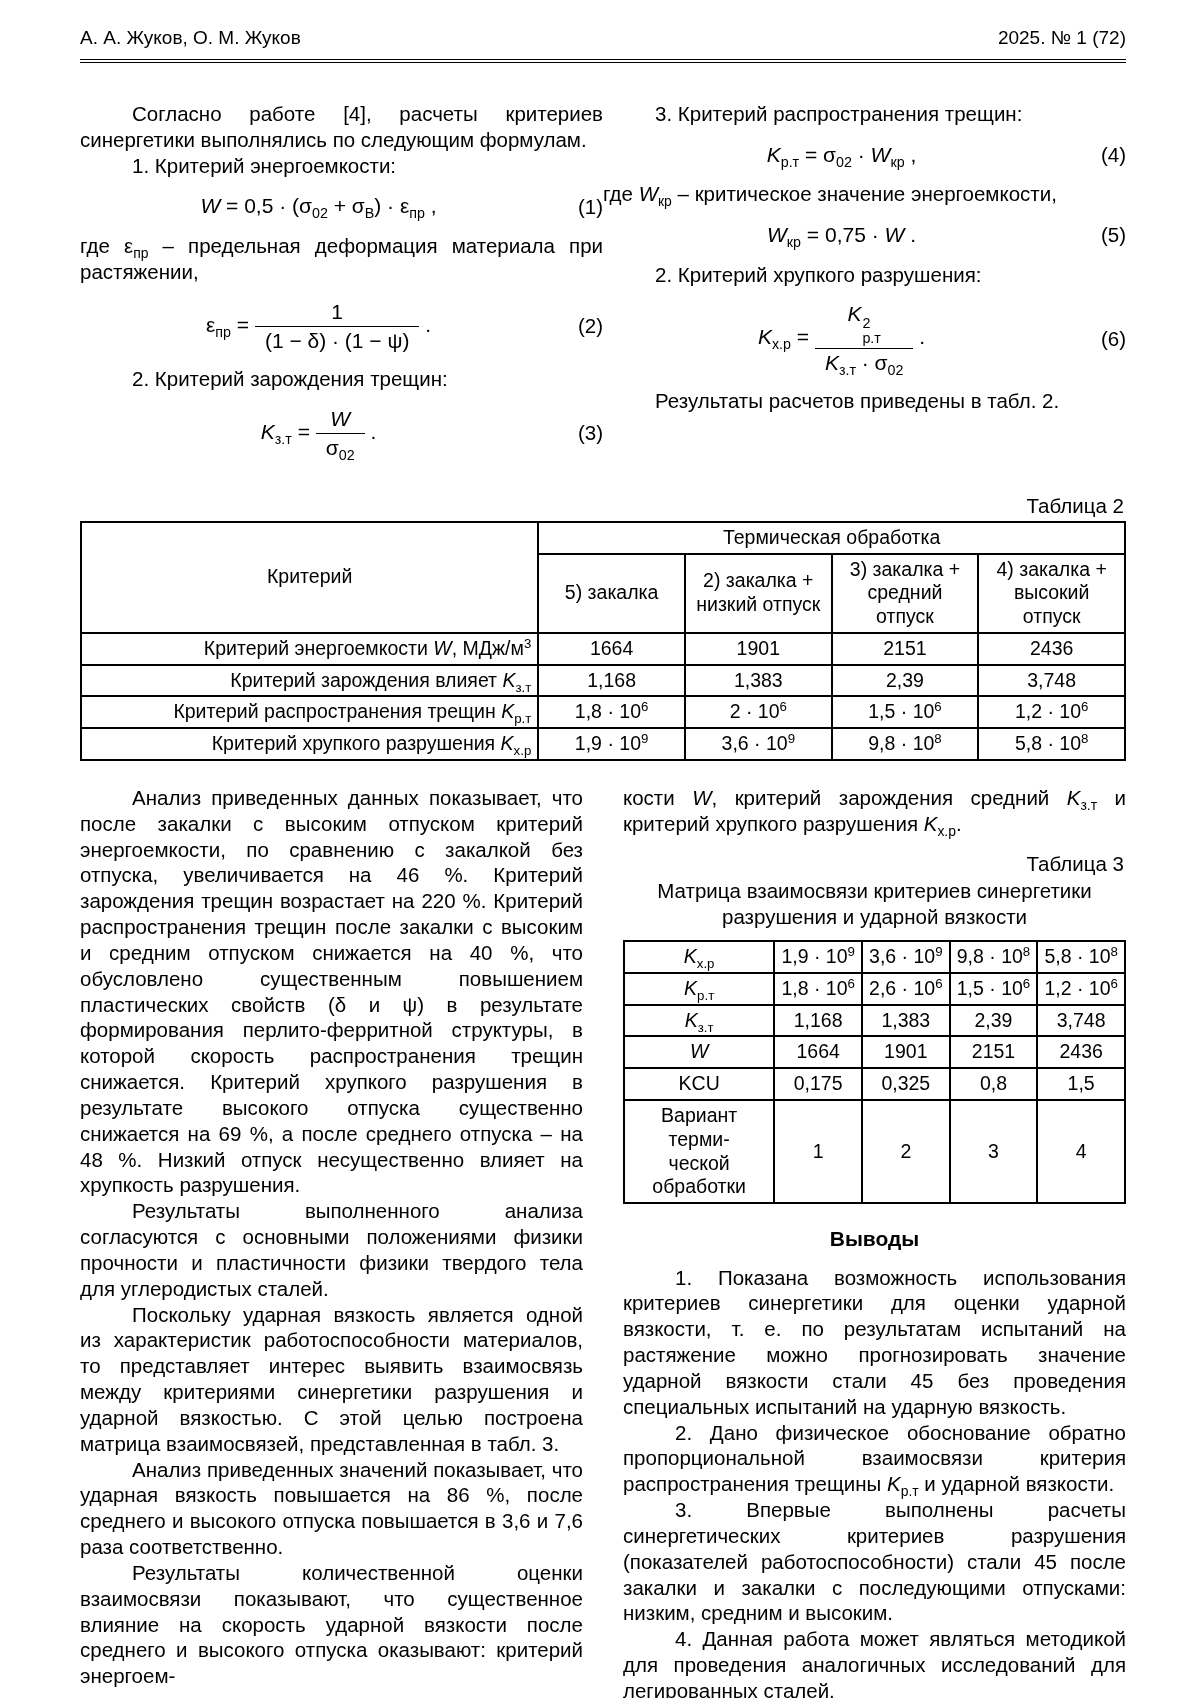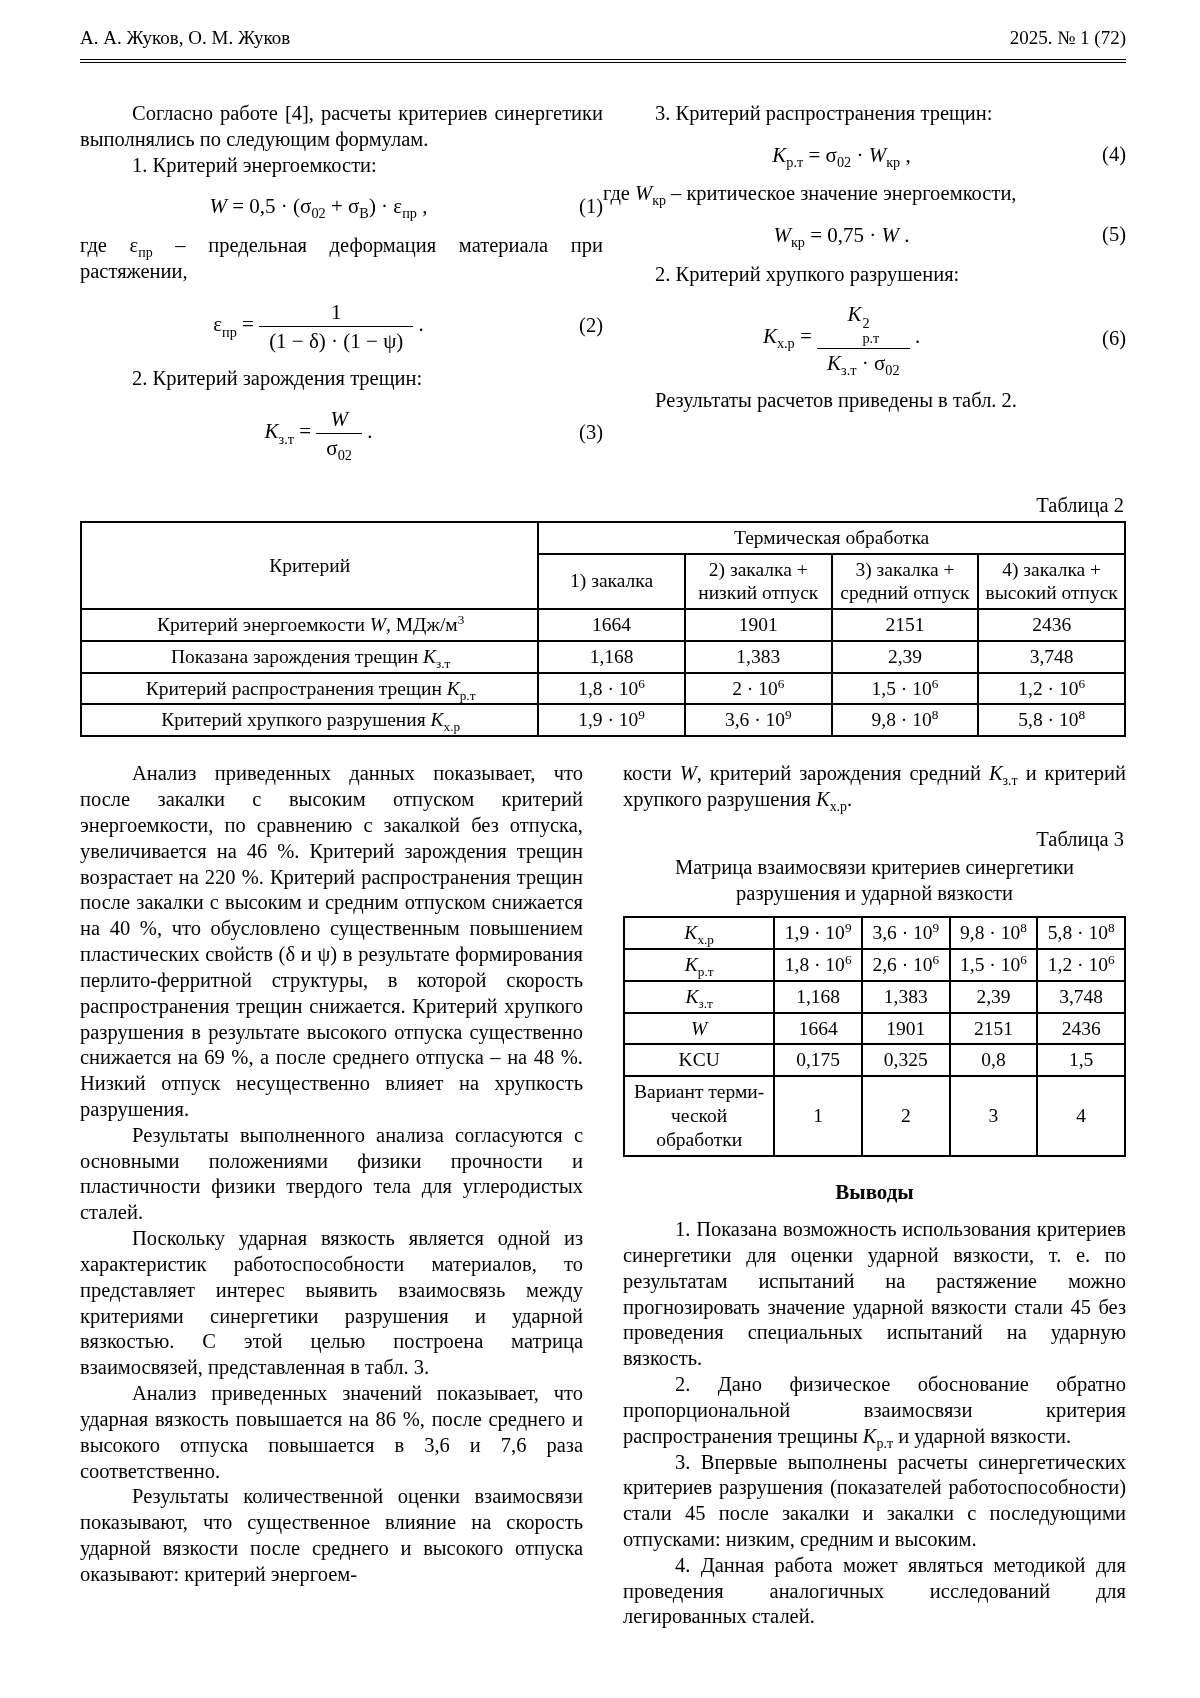--- a/index.html
+++ b/index.html
@@ -1,20 +1,20 @@
 <!DOCTYPE html>
 <html lang="ru"><head>
 <meta charset="utf-8">
 <style>
   html,body { margin:0; padding:0; background:#e8e8e8; }
   .page {
     position:relative; width:1200px; height:1698px; margin:0 auto;
     background:#ffffff; box-sizing:border-box;
     padding:26px 74px 30px 80px;
-    font-family:Liberation Serif, serif;
+    font-family:Liberation Sans, sans-serif;
     font-size:20.5px; line-height:1.26; color:#000;
     overflow:hidden;
   }
   .hdr { display:flex; justify-content:space-between; align-items:flex-end;
          font-size:19px; padding-bottom:9px; border-bottom:4px double #000; }
   .topcols { display:flex; margin-top:38px; }
   .botcols { display:flex; gap:40px; margin-top:24px; }
   .col { flex:1 1 0; min-width:0; }
   p.bp { margin:0; text-align:justify; }
   .ind { text-indent:52px; }
@@ -31,21 +31,21 @@
   .supsub { display:inline-flex; flex-direction:column; align-items:flex-start;
             vertical-align:-0.45em; line-height:1.05; font-size:0.68em; margin-left:1px; }
   .supsub span { display:block; }
   .tbl-label { text-align:right; margin:20px 2px 2px 0; }
   .tbl-title { text-align:center; margin:2px 0 10px; white-space:pre-line; }
   table.data { border-collapse:collapse; width:100%; }
   table.data th, table.data td {
     border:2px solid #000; font-weight:normal; text-align:center; vertical-align:middle;
     padding:3px 6px; font-size:19.5px; line-height:1.22;
   }
-  .t2 td.lbl { text-align:center; padding-left:8px; }
+  .t2 td.lbl { text-align:right; padding-left:8px; }
   .prewrap { white-space:pre-line; }
   .concl-h { text-align:center; font-weight:bold; margin:22px 0 12px; font-size:21px; }
 </style>
 </head>
 <body>
 
 <div class="page">
 
   <div class="hdr">
     <span>А. А. Жуков,  О. М. Жуков</span>
@@ -116,39 +116,39 @@
         <col style="width:14.05%">
         <col style="width:14.05%">
         <col style="width:14.05%">
     </colgroup>
     <thead>
       <tr>
         <th rowspan="2">Критерий</th>
         <th colspan="4">Термическая обработка</th>
       </tr>
       <tr>
-        <th class="prewrap">1) закалка</th>
+        <th class="prewrap">5) закалка</th>
         <th class="prewrap">2) закалка +
 низкий отпуск</th>
         <th class="prewrap">3) закалка +
 средний отпуск</th>
         <th class="prewrap">4) закалка +
 высокий отпуск</th>
       </tr>
     </thead>
     <tbody>
       <tr>
         <td class="lbl"><span>Критерий энергоемкости </span><span class="var">W</span><sub></sub><span>, МДж/м</span><sup>3</sup></td>
         <td>1664</td>
         <td>1901</td>
         <td>2151</td>
         <td>2436</td>
       </tr>
       <tr>
-        <td class="lbl"><span>Показана зарождения трещин </span><span class="var">K</span><sub>з.т</sub><span></span><sup></sup></td>
+        <td class="lbl"><span>Критерий зарождения влияет </span><span class="var">K</span><sub>з.т</sub><span></span><sup></sup></td>
         <td>1,168</td>
         <td>1,383</td>
         <td>2,39</td>
         <td>3,748</td>
       </tr>
       <tr>
         <td class="lbl"><span>Критерий распространения трещин </span><span class="var">K</span><sub>р.т</sub><span></span><sup></sup></td>
         <td>1,8 · 10<sup>6</sup></td>
         <td>2 · 10<sup>6</sup></td>
         <td>1,5 · 10<sup>6</sup></td>

